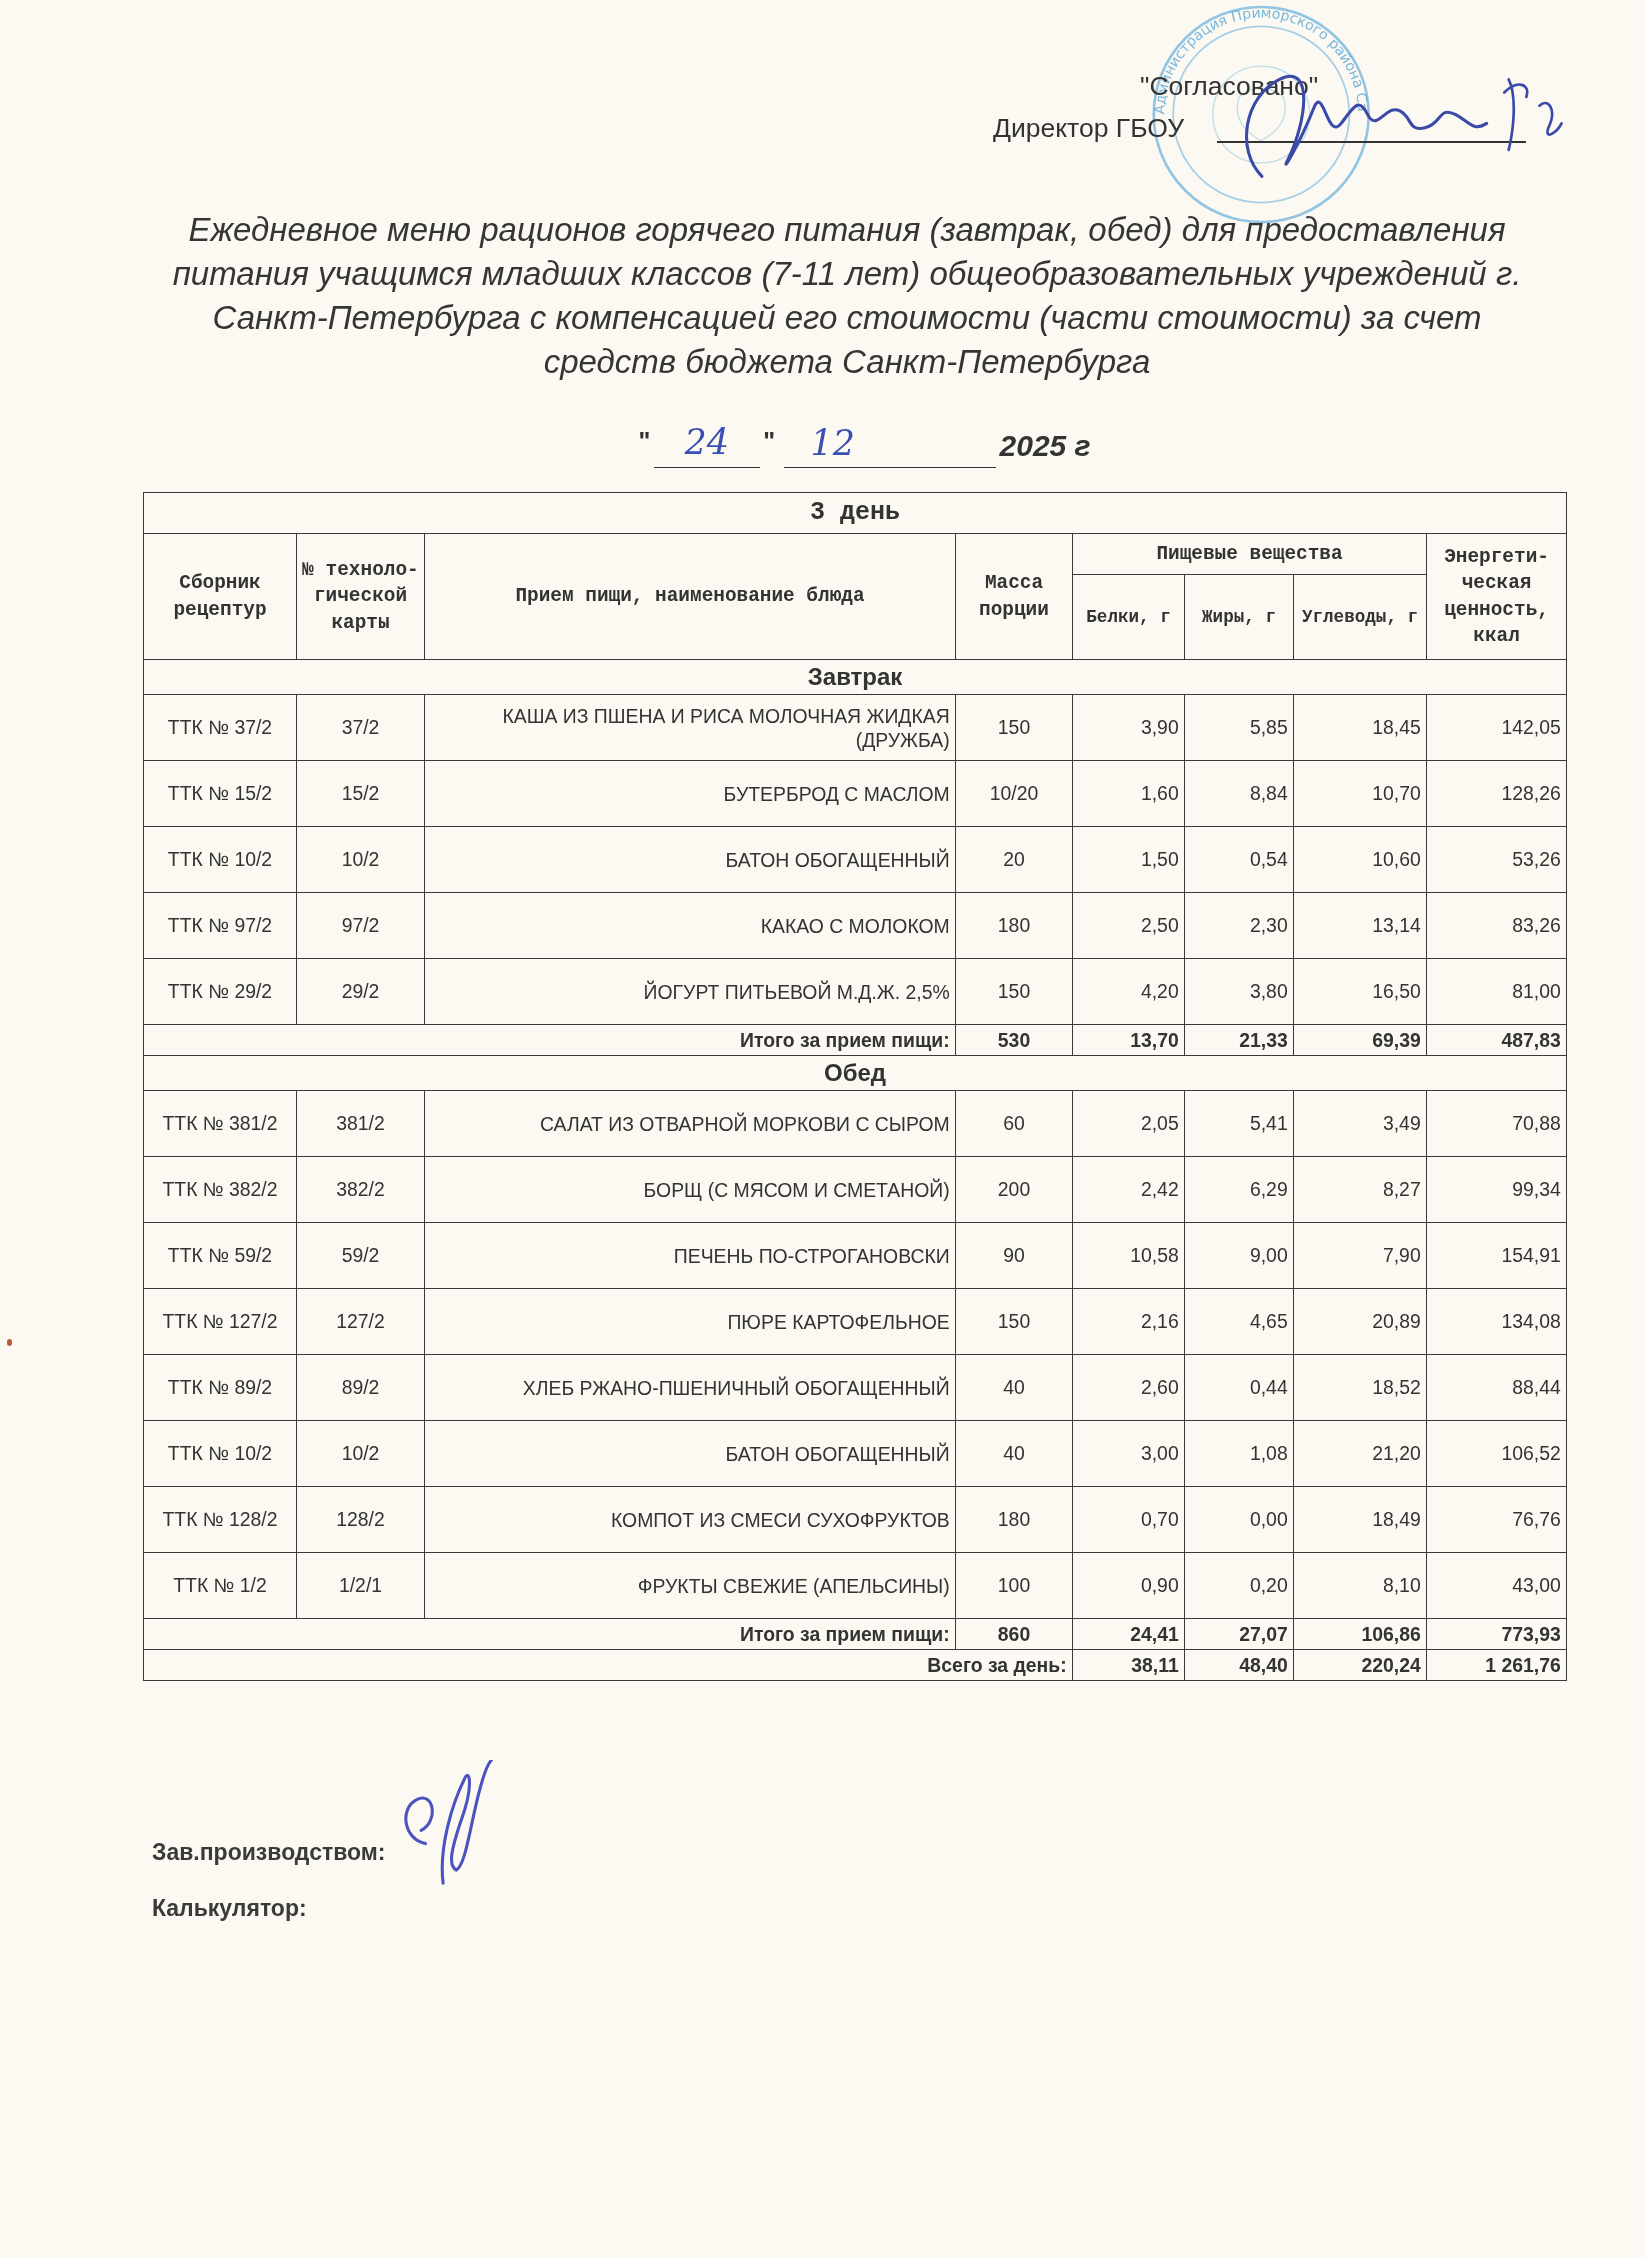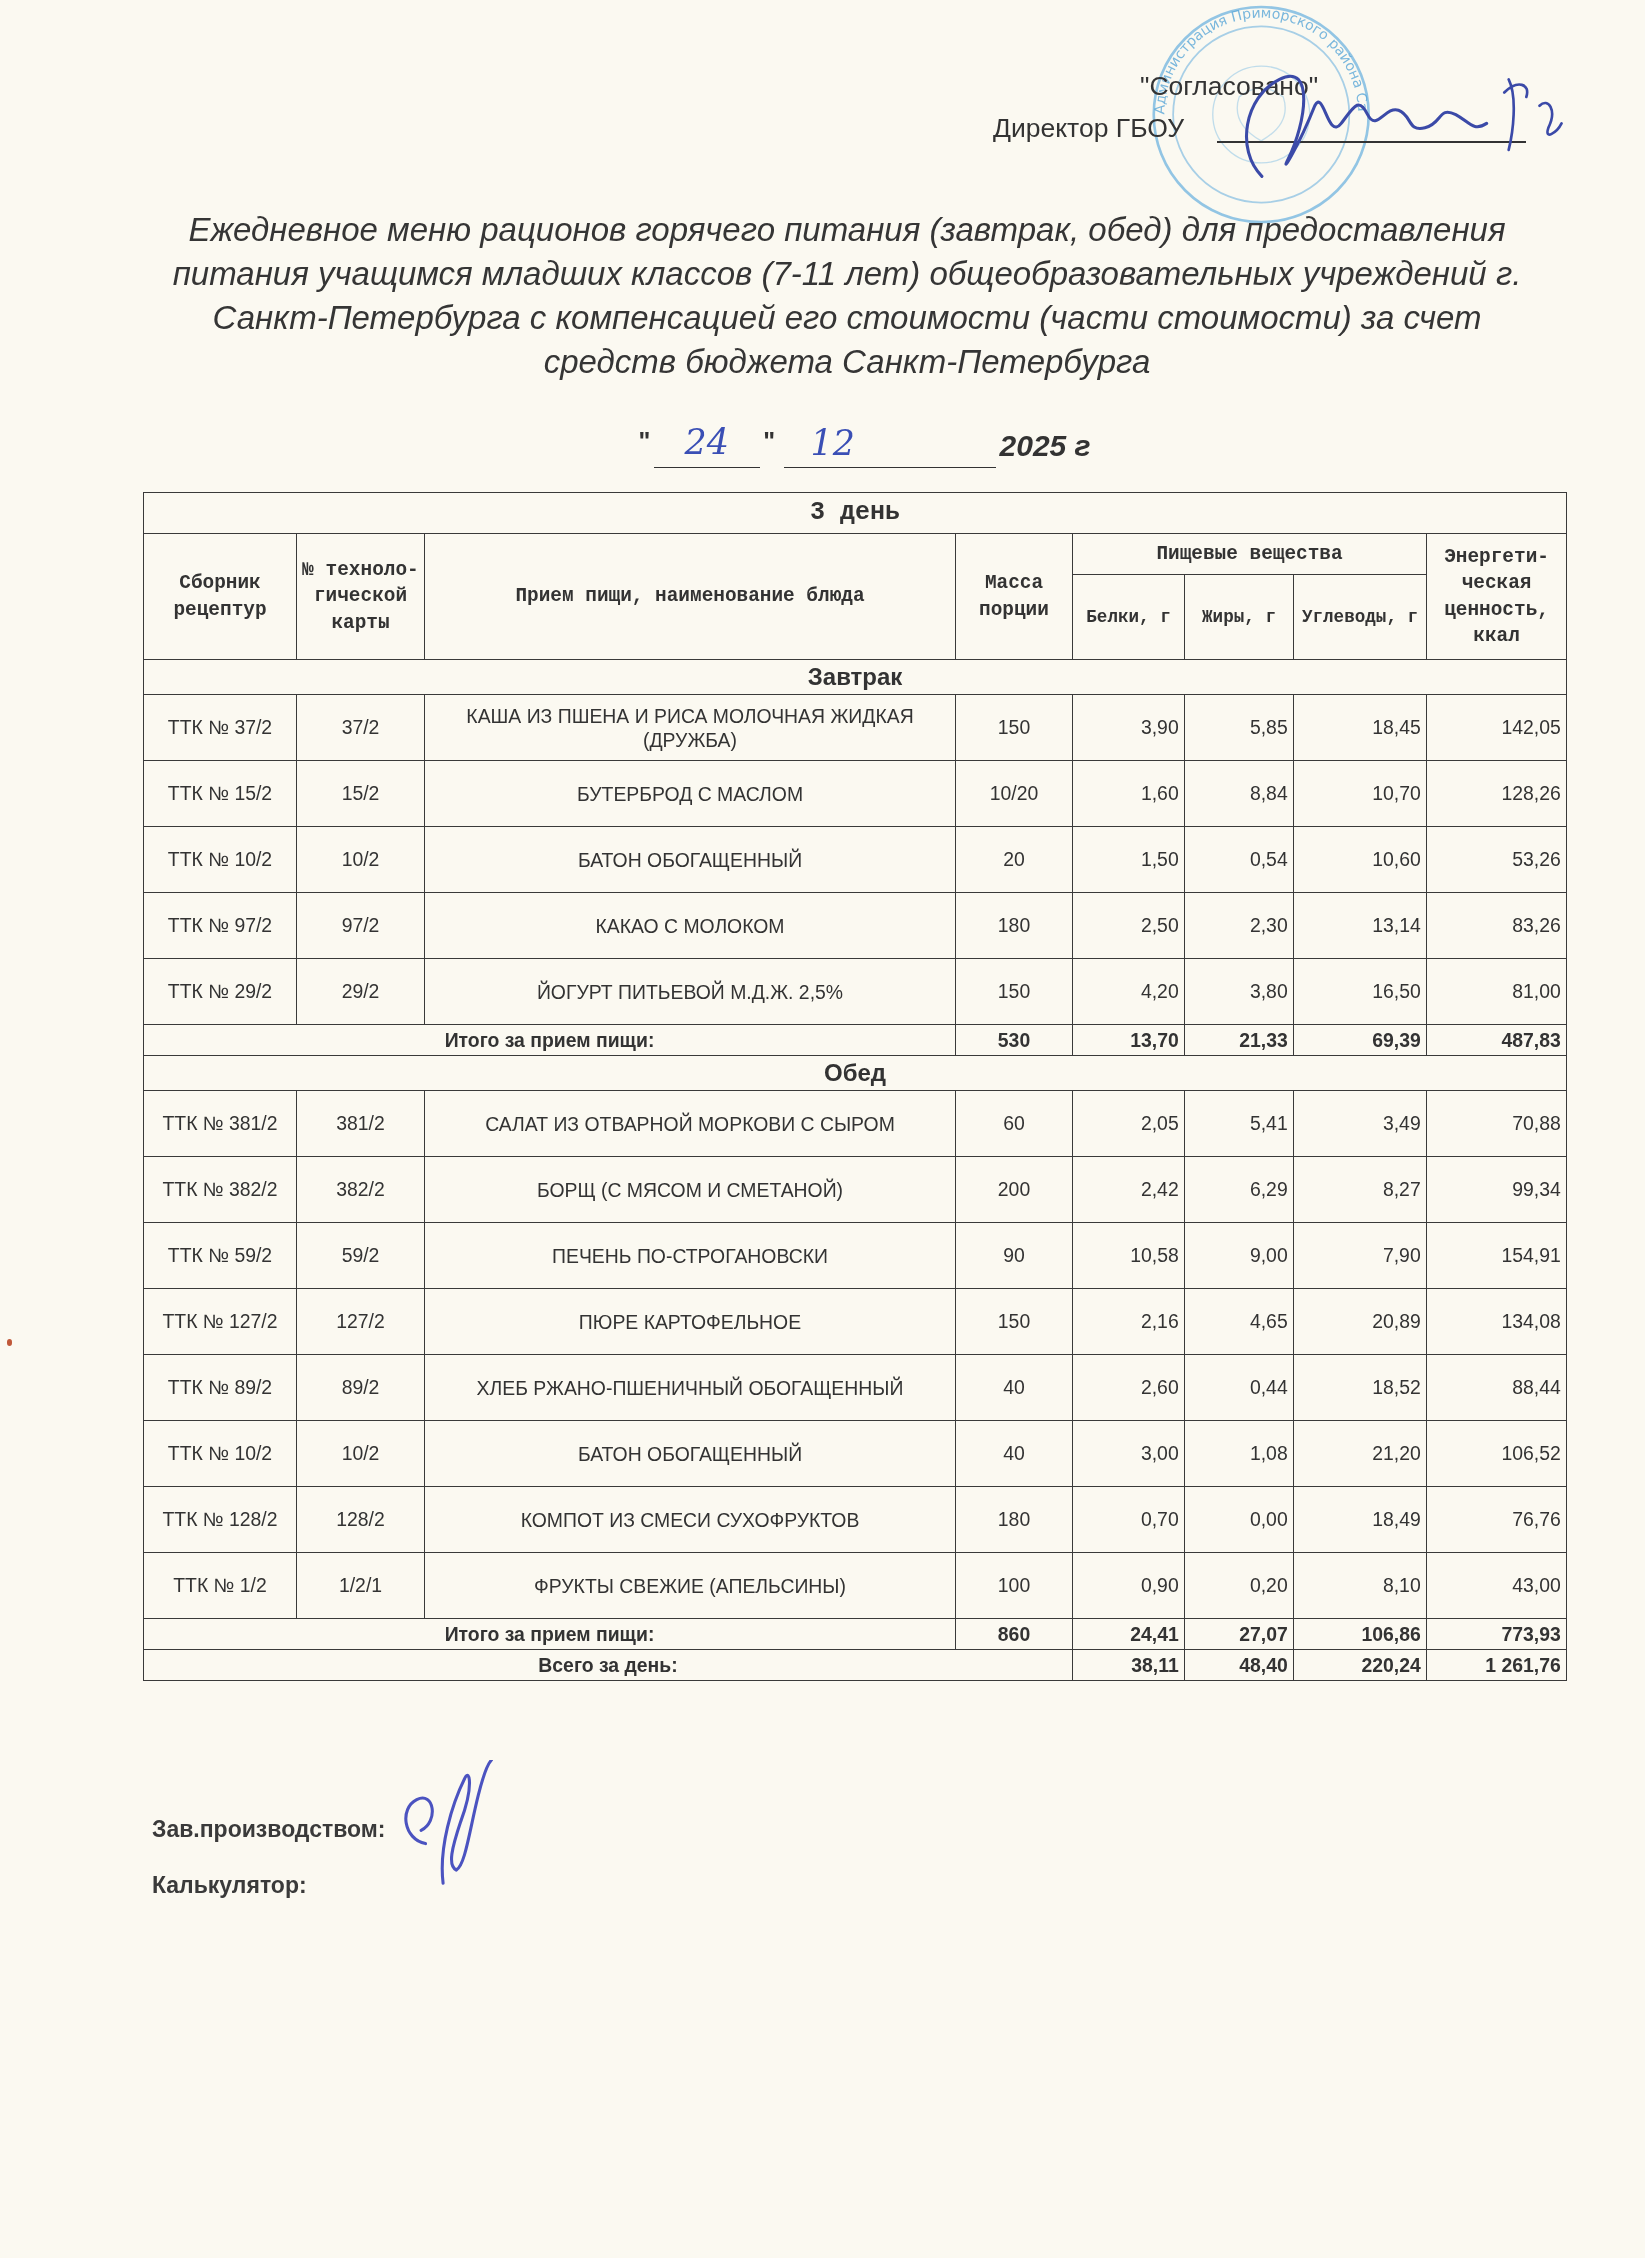--- a/index.html
+++ b/index.html
@@ -60,28 +60,28 @@
     border: 1.8px solid #3a3a3a; padding: 0 5.3px;
     font-size: 19.4px; color: #333;
   }
   table.menu th { font-weight: bold; text-align: center; line-height: 26.5px; font-family: Liberation Mono, monospace; }
   .day-cell { height: 40px; font-size: 25px !important; }
   .section-cell { height: 34px; font-size: 24px !important; font-weight: bold; text-align: center; }
   .hdr-tall { height: 84px; }
   .hdr-top { height: 40px; }
   .r { text-align: right; }
   .c { text-align: center; }
-  .l { text-align: center; }
+  .l { text-align: right; }
   tr.item td { height: 65px; }
   tr.item td.name { line-height: 24px; }
   tr.total td { height: 30px; font-weight: bold; font-size: 19.4px; }
   tr.grand td { height: 30px; font-weight: bold; font-size: 19.4px; }
 
   
-  .footer-label { font-size: 23px; font-weight: bold; color: #3a3a3a; }
+  .footer-label { font-size: 23px; font-weight: bold; color: #3a3a3a; margin-top: 23px; }
   .f1 { left: 152px; top: 1816px; }
   .f2 { left: 152px; top: 1872px; }
   .sig-prod { left: 399px; top: 1760px; width: 97px; height: 132px; }
   .dot { left: 7px; top: 1339px; width: 5.3px; height: 7px; border-radius: 50%; background: #c0593a; }
 </style>
 </head>
 <body>
 
 <svg class="abs stamp" viewBox="0 0 340 260">
   <circle cx="185" cy="130" r="122" fill="none" stroke="#6fb3df" stroke-width="3" opacity="0.75"></circle>

